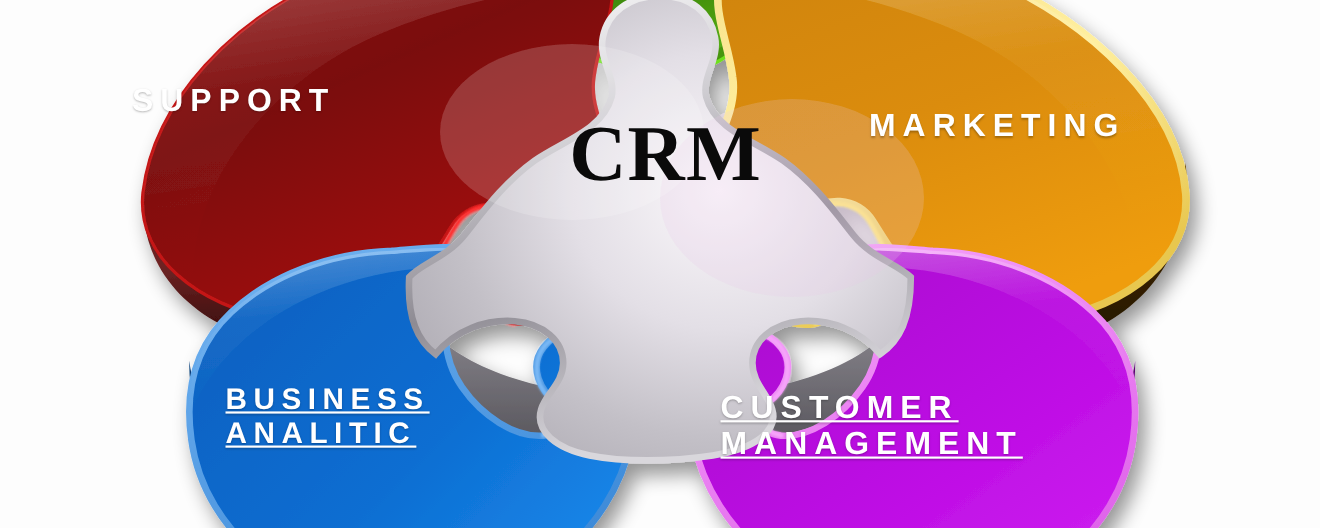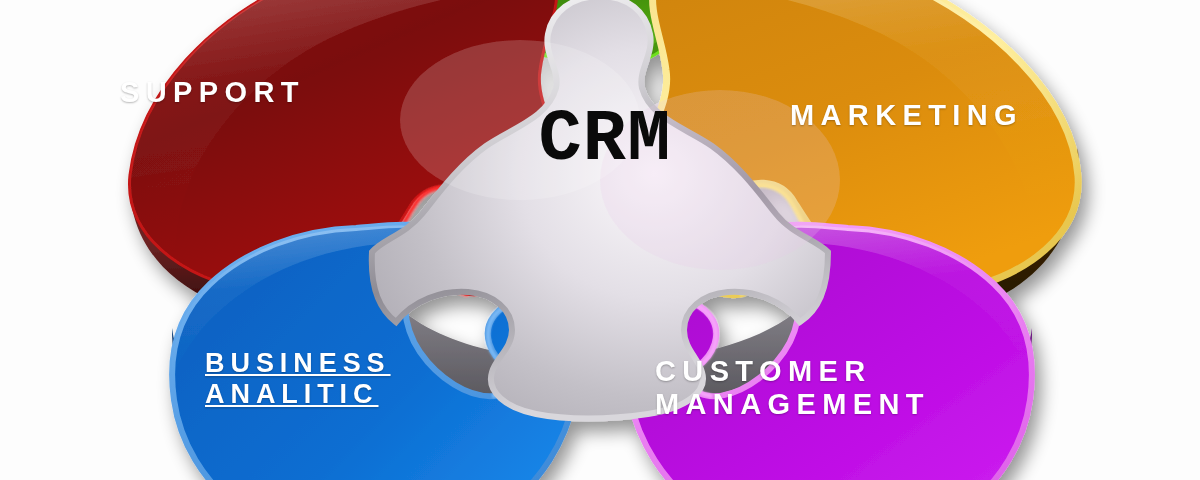--- a/index.html
+++ b/index.html
@@ -54,29 +54,30 @@
     top: 348px;
     width: 340px;
     font-size: 27px;
     text-decoration: underline;
   }
   #label-customer {
     left: 655px;
     top: 355px;
     width: 400px;
     font-size: 29px;
+    text-decoration: underline;
   }
   #label-crm {
     position: absolute;
     left: 465px;
     top: 104px;
     width: 280px;
     text-align: center;
     color: #0a0a0a;
-    font-family: Liberation Mono, monospace;
+    font-family: Liberation Serif, serif;
     font-weight: bold;
     font-size: 72px;
     letter-spacing: 0.015em;
     line-height: 1;
     white-space: pre;
     pointer-events: none;
   }
 </style>
 </head>
 <body>

